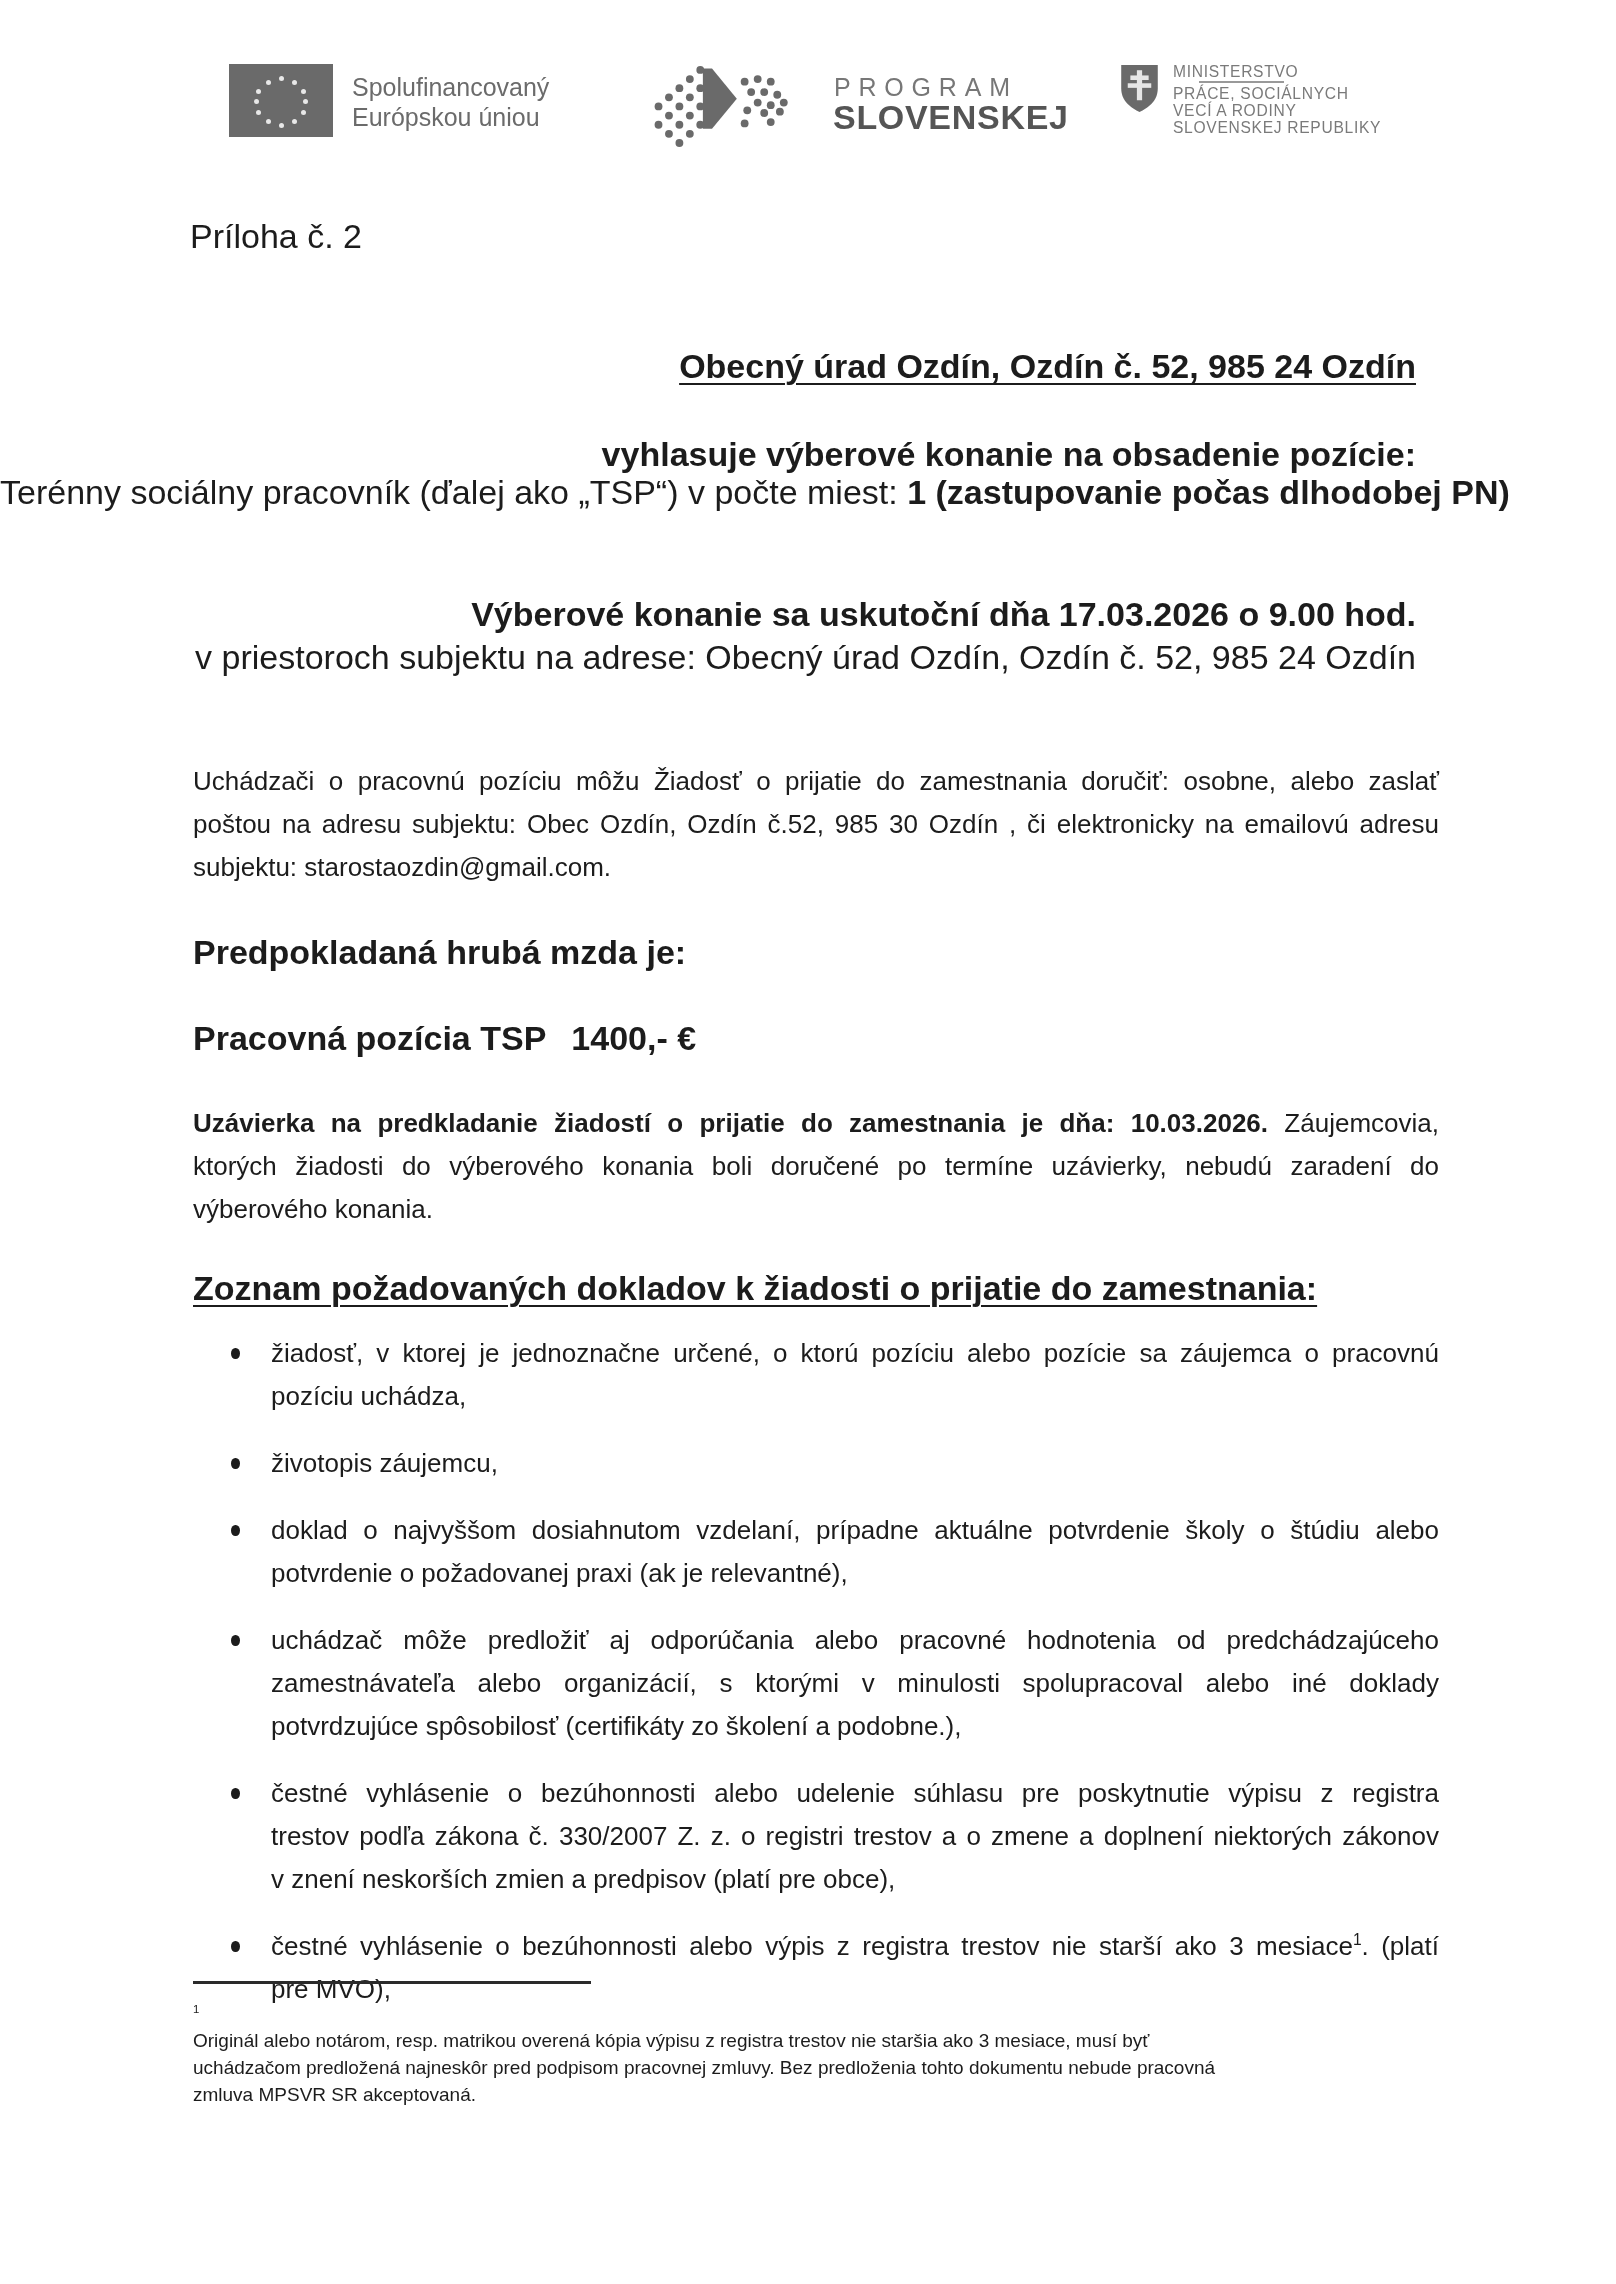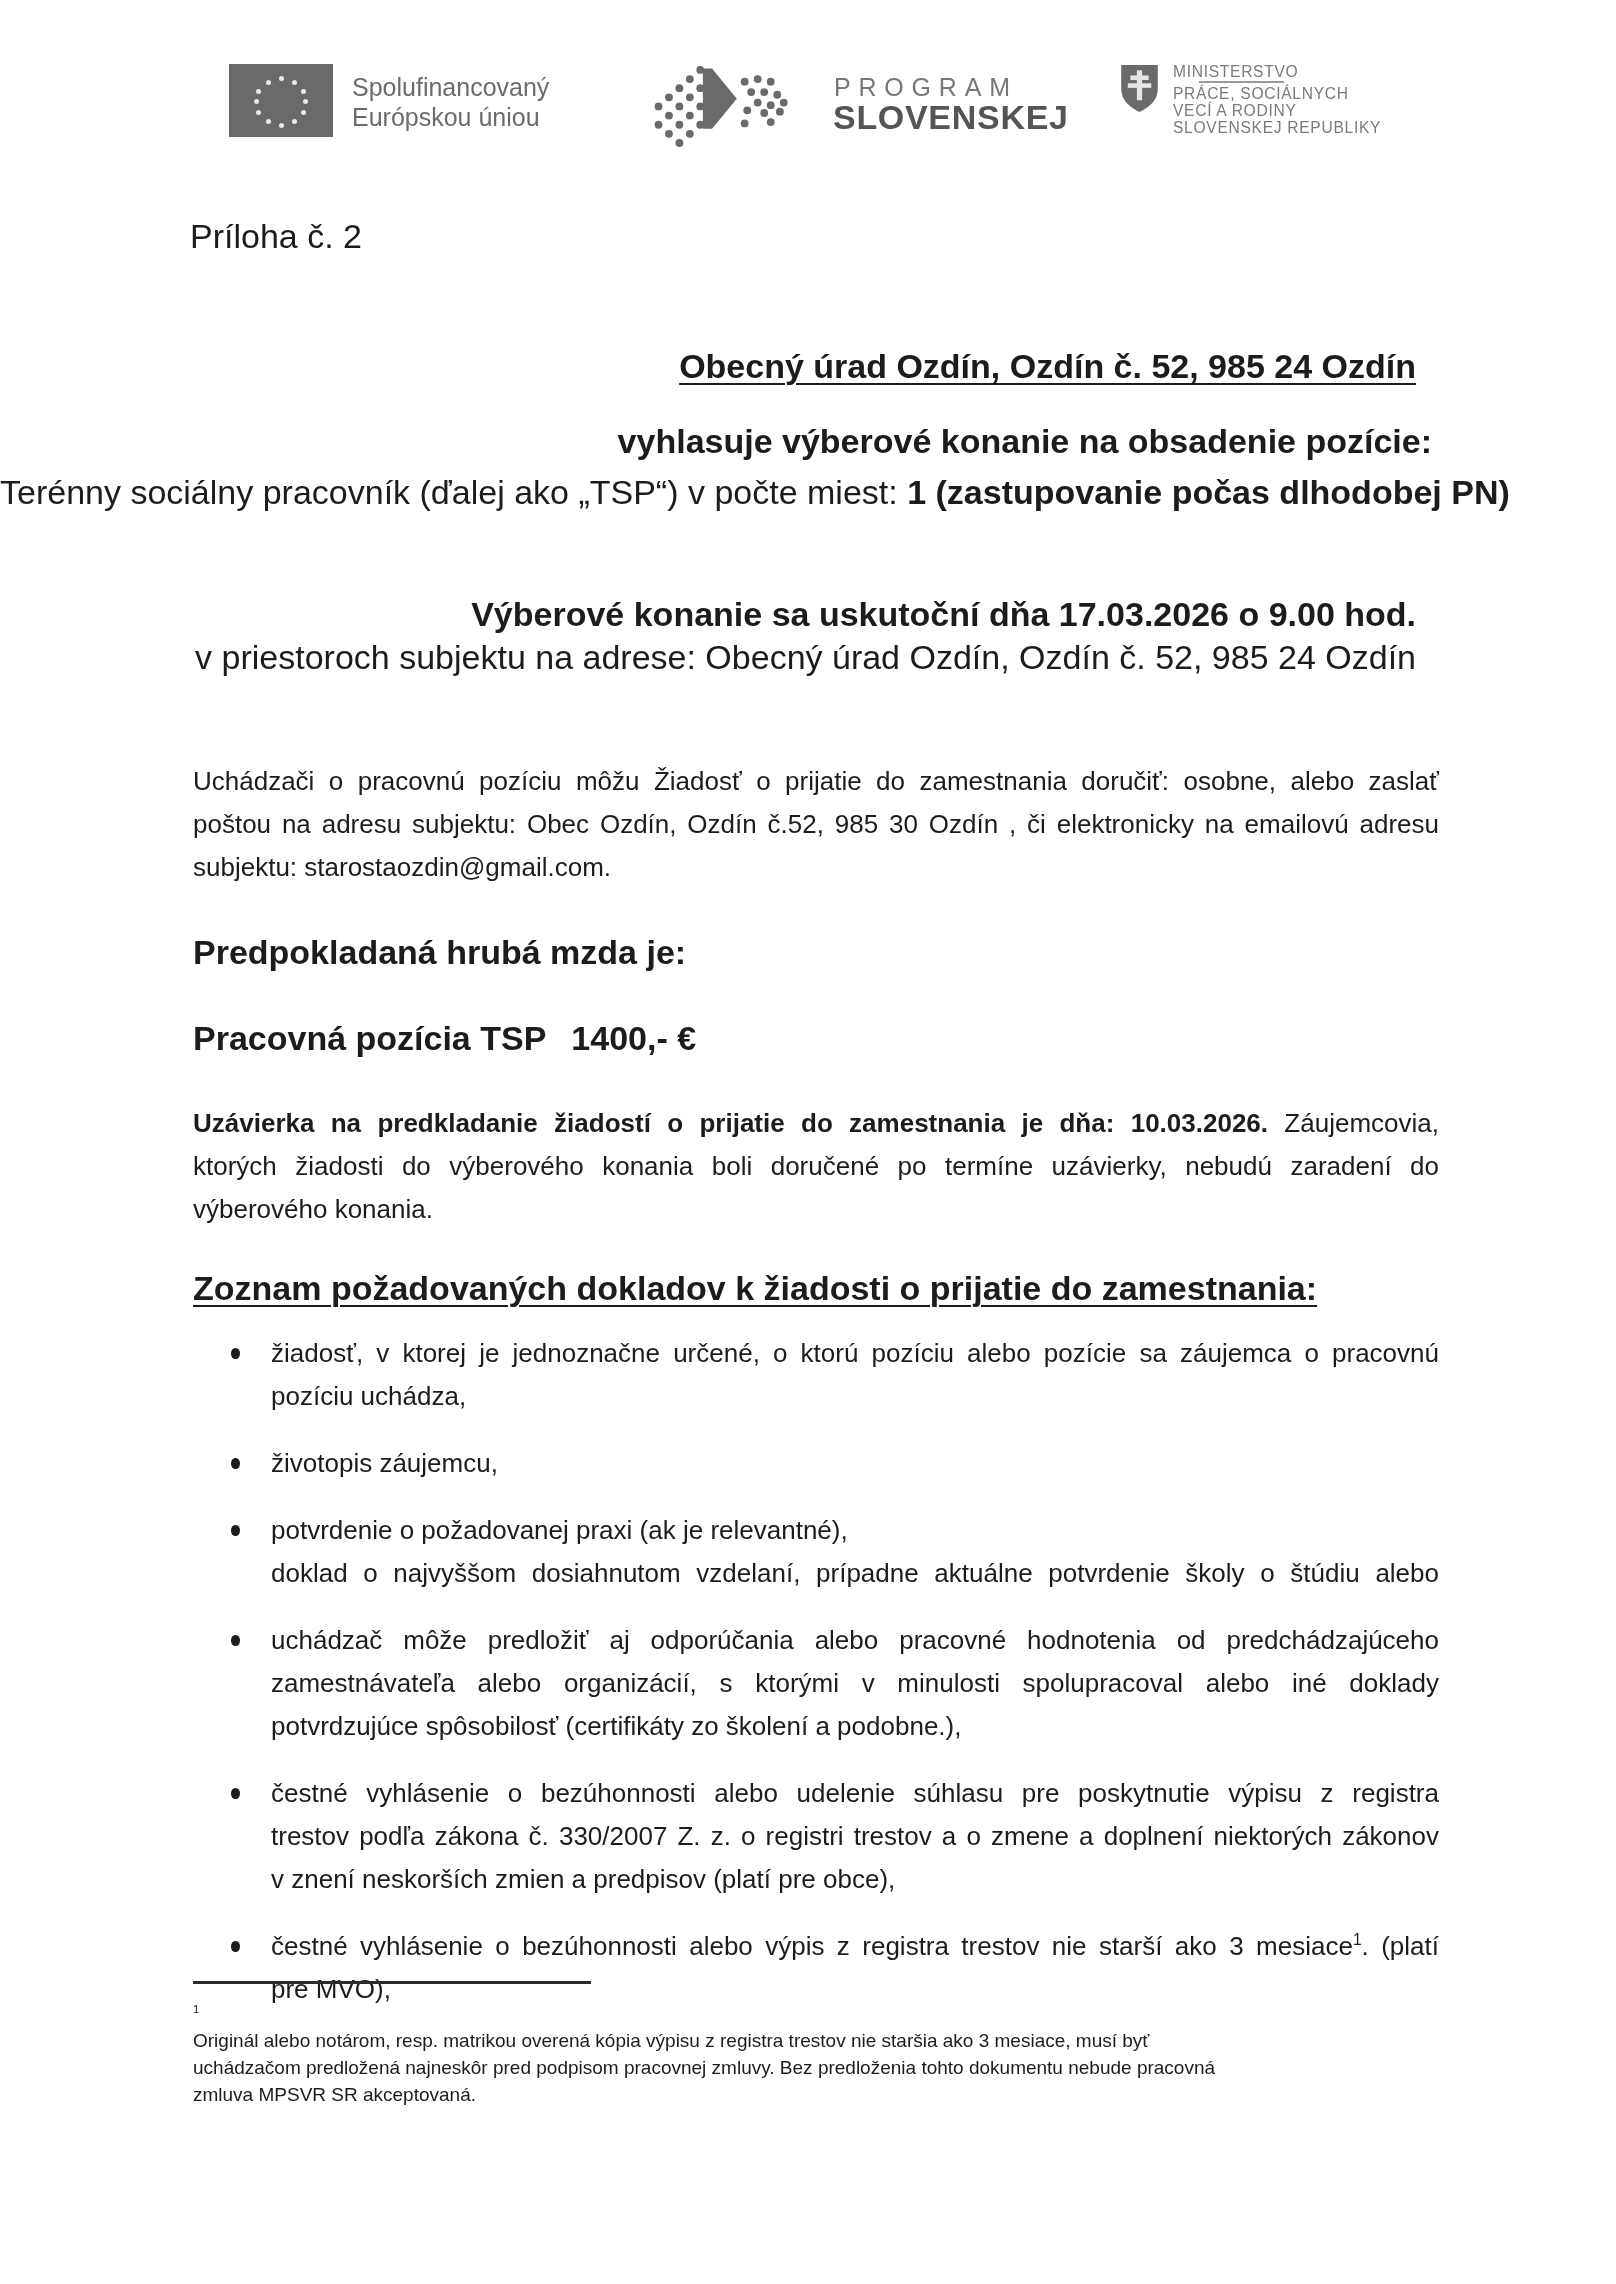--- a/index.html
+++ b/index.html
@@ -112,21 +112,21 @@
     <span class="sep"></span>
     <div>PRÁCE, SOCIÁLNYCH</div>
     <div>VECÍ A RODINY</div>
     <div>SLOVENSKEJ REPUBLIKY</div>
   </div>
 
   <div class="text" style="left:190px; top:215px;">Príloha č. 2</div>
 
   <div class="text center b u" style="top:345px;">Obecný úrad Ozdín, Ozdín č. 52, 985 24 Ozdín</div>
 
-  <div class="text center b" style="top:420px;padding-left:16px;">vyhlasuje výberové konanie na obsadenie pozície:</div>
+  <div class="text center b" style="top:433px;">vyhlasuje výberové konanie na obsadenie pozície:</div>
   <div class="text center" style="top:471px;">
     <span>Terénny sociálny pracovník (ďalej ako „TSP“) v počte miest: </span><span class="b">1 (zastupovanie počas dlhodobej PN)</span>
   </div>
 
   <div class="text center b" style="top:593px;">Výberové konanie sa uskutoční dňa 17.03.2026 o 9.00 hod.</div>
   <div class="text center" style="top:636px;">v priestoroch subjektu na adrese: Obecný úrad Ozdín, Ozdín č. 52, 985 24 Ozdín</div>
 
   <div class="para" style="top:760px;">
     <span class="para-line">Uchádzači o pracovnú pozíciu môžu Žiadosť o prijatie do zamestnania doručiť: osobne, alebo zaslať</span>
     <span class="para-line">poštou na adresu subjektu: Obec Ozdín, Ozdín č.52, 985 30 Ozdín , či elektronicky na emailovú adresu</span>
@@ -151,22 +151,22 @@
       <span class="bullet-dot"></span>
       <span class="bl">žiadosť, v ktorej je jednoznačne určené, o ktorú pozíciu alebo pozície sa záujemca o pracovnú</span>
       <span class="bl last">pozíciu uchádza,</span>
     </li>
     <li class="bullet-item">
       <span class="bullet-dot"></span>
       <span class="bl last">životopis záujemcu,</span>
     </li>
     <li class="bullet-item">
       <span class="bullet-dot"></span>
+      <span class="bl">doklad o najvyššom dosiahnutom vzdelaní, prípadne aktuálne potvrdenie školy o štúdiu alebo</span>
       <span class="bl last">potvrdenie o požadovanej praxi (ak je relevantné),</span>
-      <span class="bl">doklad o najvyššom dosiahnutom vzdelaní, prípadne aktuálne potvrdenie školy o štúdiu alebo</span>
     </li>
     <li class="bullet-item">
       <span class="bullet-dot"></span>
       <span class="bl">uchádzač môže predložiť aj odporúčania alebo pracovné hodnotenia od predchádzajúceho</span>
       <span class="bl">zamestnávateľa alebo organizácií, s ktorými v minulosti spolupracoval alebo iné doklady</span>
       <span class="bl last">potvrdzujúce spôsobilosť (certifikáty zo školení a podobne.),</span>
     </li>
     <li class="bullet-item">
       <span class="bullet-dot"></span>
       <span class="bl">čestné vyhlásenie o bezúhonnosti alebo udelenie súhlasu pre poskytnutie výpisu z registra</span>

